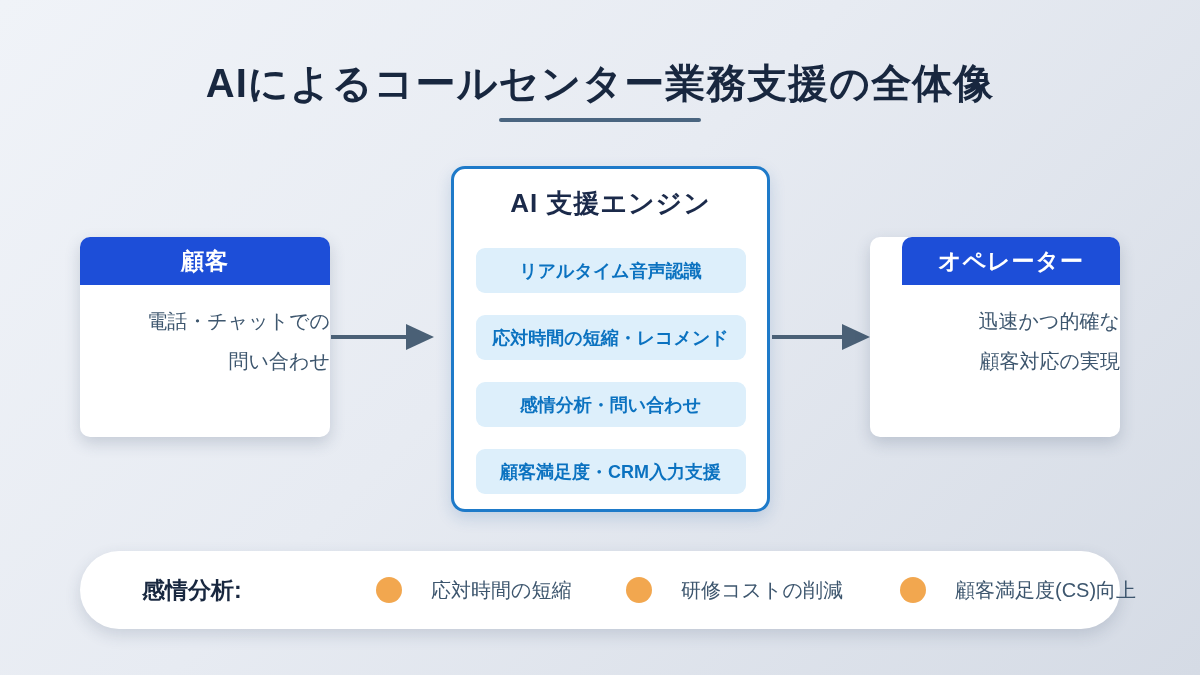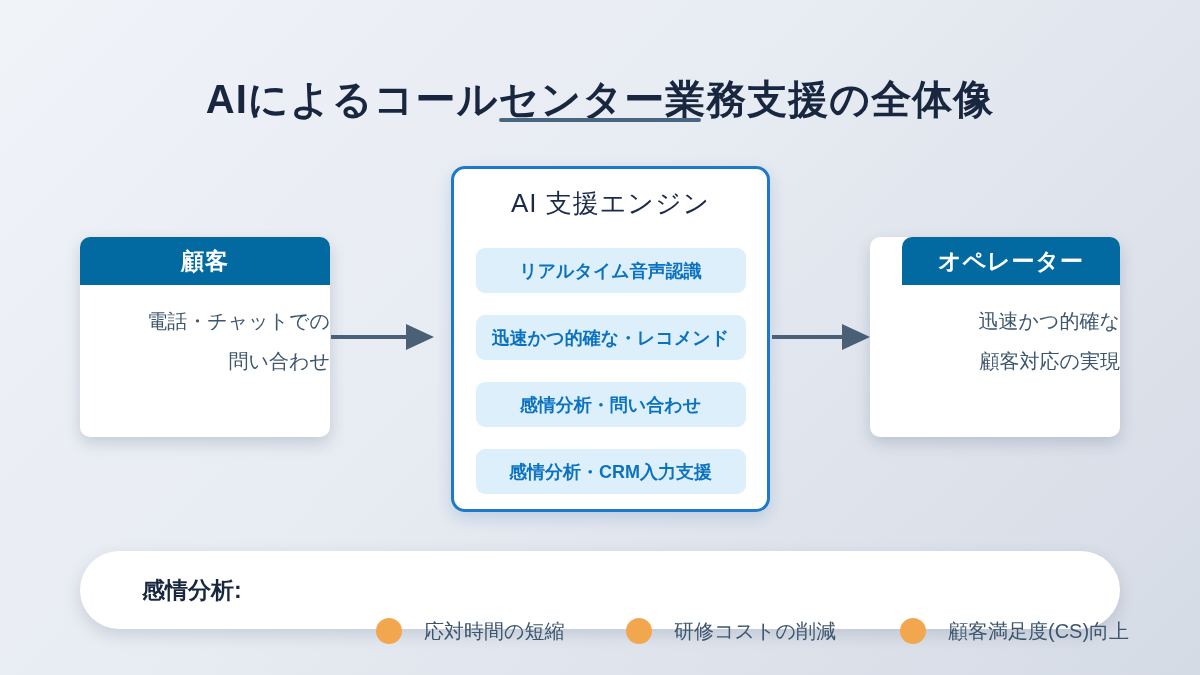--- a/index.html
+++ b/index.html
@@ -12,21 +12,21 @@
     position: relative;
     width: 1200px;
     height: 675px;
     background: linear-gradient(135deg, #f0f3f8 0%, #e7ebf2 45%, #d5dbe5 100%);
     overflow: hidden;
   }
 
   
   .page-title {
     position: absolute;
-    top: 72px;
+    top: 56px;
     left: 0;
     width: 100%;
     text-align: center;
     font-size: 40px;
     font-weight: 700;
     color: #18273f;
     letter-spacing: 1px;
   }
   .title-underline {
     position: absolute;
@@ -46,21 +46,21 @@
     width: 250px;
     height: 200px;
     background: #ffffff;
     border-radius: 10px;
     box-shadow: 0 6px 16px rgba(45, 65, 95, 0.20);
   }
   .side-box.customer { left: 80px; }
   .side-box.operator { left: 870px; padding-left: 32px; }
   .box-header {
     height: 48px;
-    background: #0369a1;
+    background: #1d4ed8;
     border-radius: 10px 10px 0 0;
     display: flex;
     align-items: center;
     justify-content: center;
     color: #ffffff;
     font-size: 23px;
     font-weight: 700;
     letter-spacing: 1px;
   }
   .box-body {
@@ -81,21 +81,21 @@
     background: #ffffff;
     border: 3px solid #1e7ac9;
     border-radius: 14px;
     box-shadow: 0 6px 16px rgba(30, 90, 160, 0.18);
   }
   .engine-title {
     padding-top: 17px;
     height: 53px;
     text-align: center;
     font-size: 26px;
-    font-weight: 400;
+    font-weight: 700;
     color: #1b2a4a;
     letter-spacing: 1px;
   }
   .pill-stack {
     padding-top: 26px;
   }
   .pill {
     width: 270px;
     height: 45px;
     margin: 0 auto 22px auto;
@@ -160,25 +160,24 @@
     font-size: 23px;
     font-weight: 700;
     color: #18273f;
   }
   .benefit-item {
     position: absolute;
     top: 0;
     height: 100%;
     display: flex;
     align-items: center;
-    gap: 22px;
+    gap: 29px;
     font-size: 20px;
     color: #3d566e;
     white-space: nowrap;
-    margin-top: 41px;
   }
   .benefit-item.item-0 { left: 296px; }
   .benefit-item.item-1 { left: 546px; }
   .benefit-item.item-2 { left: 820px; justify-content: center; }
   .benefit-dot {
     width: 26px;
     height: 26px;
     border-radius: 50%;
     background: #f2a74f;
     flex: 0 0 auto;
@@ -202,23 +201,23 @@
 
   <div class="arrow left-arrow">
     <div class="arrow-line"></div>
     <div class="arrow-head"></div>
   </div>
 
   <div class="engine-box">
     <div class="engine-title">AI 支援エンジン</div>
     <div class="pill-stack">
       <div class="pill">リアルタイム音声認識</div>
-      <div class="pill">迅速かつ的確な・レコメンド</div>
+      <div class="pill">応対時間の短縮・レコメンド</div>
       <div class="pill">感情分析・問い合わせ</div>
-      <div class="pill">感情分析・CRM入力支援</div>
+      <div class="pill">顧客満足度・CRM入力支援</div>
     </div>
   </div>
 
   <div class="arrow right-arrow">
     <div class="arrow-line"></div>
     <div class="arrow-head"></div>
   </div>
 
   <div class="side-box operator">
     <div class="box-header">オペレーター</div>

